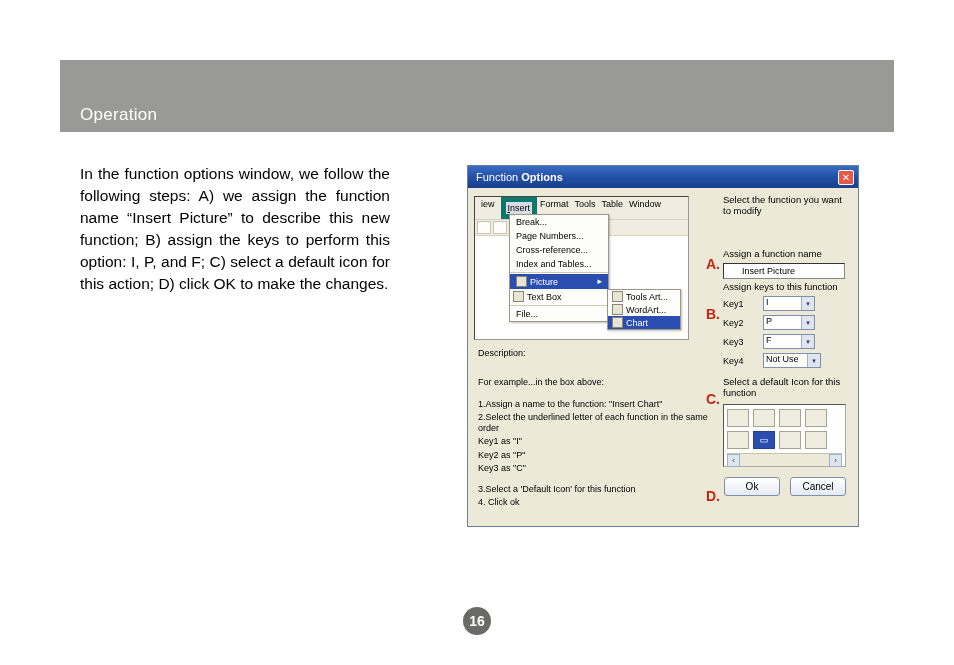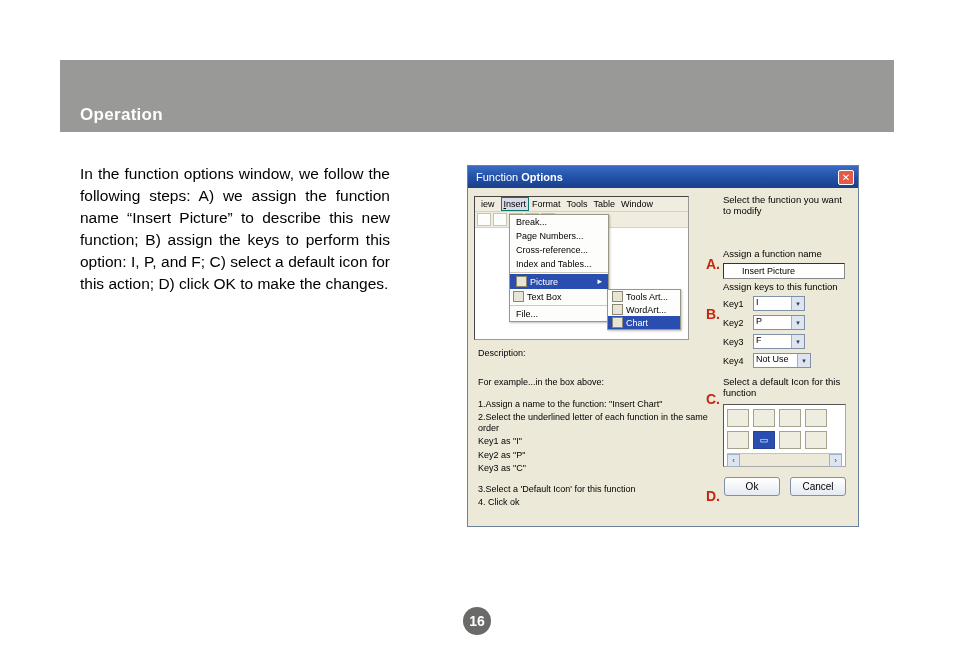--- a/index.html
+++ b/index.html
@@ -21,21 +21,21 @@
   }
   .gray-header {
     background: #999997;
     position: absolute;
     left: 60px;
     top: 98px;
     width: 834px;
     height: 34px;
     color: #fff;
     font-size: 17px;
-    font-weight: bold;
+    font-weight: normal;
     padding-left: 20px;
     display: flex;
     align-items: center;
     letter-spacing: 0.3px;
   }
   .body-text {
     position: absolute;
     left: 80px;
     top: 163px;
     width: 310px;
@@ -109,21 +109,21 @@
     overflow: hidden;
   }
   .menubar {
     display: flex;
     font-size: 9px;
     border-bottom: 1px solid #d6d2c2;
     background: #f0ede0;
     white-space: nowrap;
   }
   .menubar span { padding: 2px 3px; }
-  .menubar .sel { background: #d9dbe7; border: 1px solid #0f766e; padding:1px 2px; }
+  .menubar .sel { background: #d9dbe7; border: 5px solid #0f766e; padding:1px 2px; }
   .menubar u { text-decoration: underline; }
   .toolbar-stub {
     height: 16px;
     border-bottom: 1px solid #d6d2c2;
     background: #f0ede0;
     display:flex; gap:2px; padding:1px 2px;
   }
   .toolbar-stub div{width:14px;height:13px;border:1px solid #c8c4b4;background:#fdfdfb;}
   .dropdown {
     position: absolute;
@@ -178,21 +178,21 @@
   }
   .right-col .lbl { margin: 0 0 4px 0; }
   .name-input {
     width: 122px; height: 16px;
     border: 1px inset #888;
     background: #fff;
     font-size: 9px;
     padding: 0 18px;
   }
   .keys-block { margin-top: 2px; }
-  .key-row { display:flex; align-items:center; gap:4px; margin-bottom:4px;}
+  .key-row { display:flex; align-items:center; gap:14px; margin-bottom:4px;}
   .key-row .klabel{ width:26px; font-size:9px;}
   .key-select {
     width:52px; height:15px;
     border:1px solid #7f90a8;
     background:#fff;
     font-size:9px;
     padding:0 2px;
     position:relative;
   }
   .key-select.wide{width:58px;}

